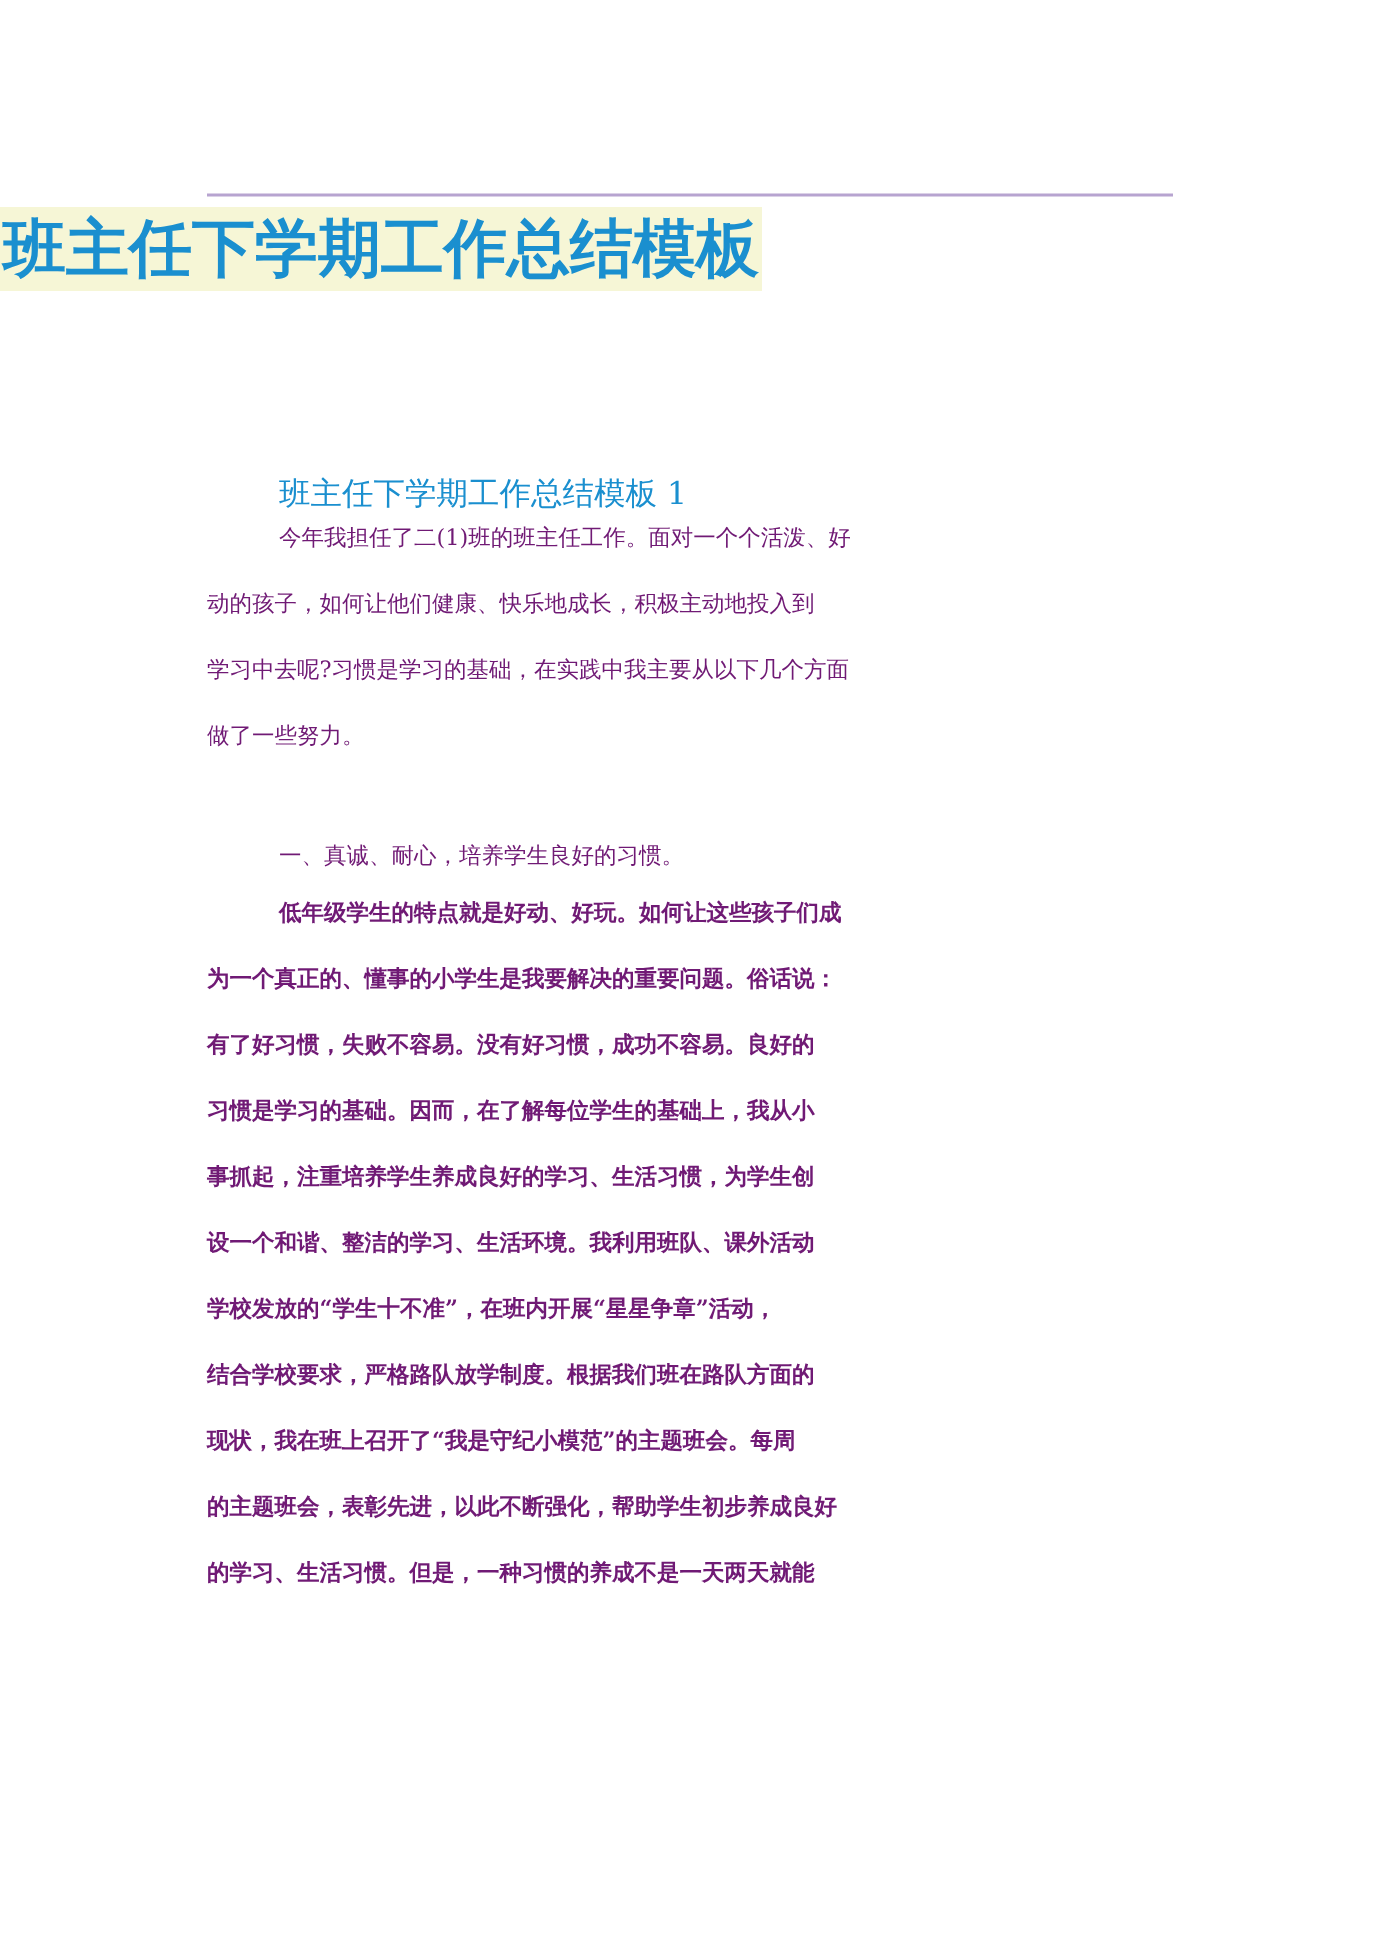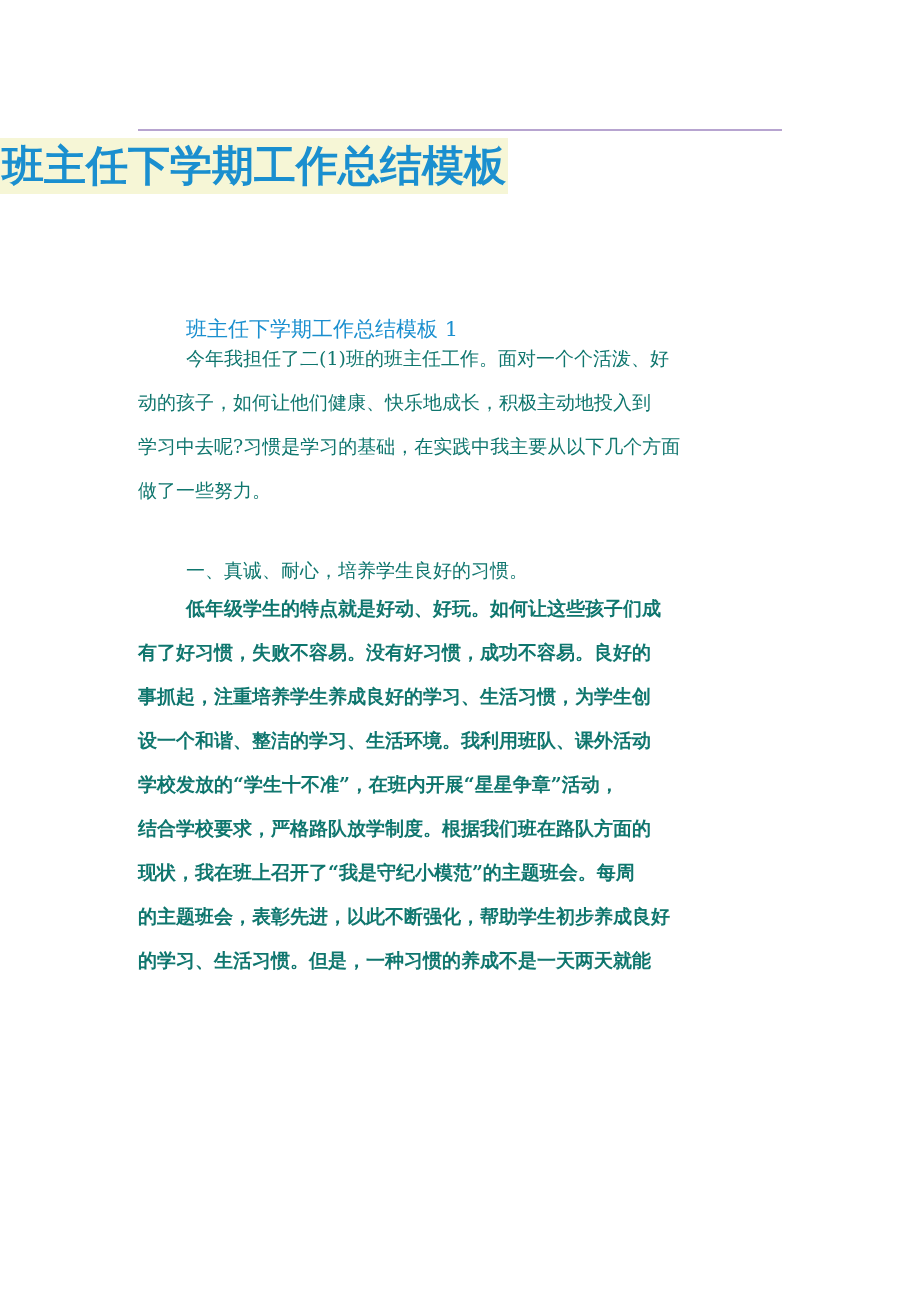--- a/index.html
+++ b/index.html
@@ -55,22 +55,22 @@
       color: #1a8fcf;
       font-size: 21px;
       line-height: 30px;
       white-space: nowrap;
       margin-top: 36px;
     }
     .body-text {
       position: absolute;
       left: 138px;
       width: 645px;
-      color: #0f766e;
-      font-size: 19px;
+      color: #701a75;
+      font-size: 15px;
       line-height: 38px;
     }
     .line {
       display: block;
       height: 44px;
       line-height: 44px;
       white-space: nowrap;
       overflow: visible;
     }
     .indent { padding-left: 48px; }
@@ -94,21 +94,23 @@
     <span class="line">学习中去呢?习惯是学习的基础，在实践中我主要从以下几个方面</span>
     <span class="line">做了一些努力。</span>
   </div>
 
   <div class="body-text" style="top:548px;">
     <span class="line indent">一、真诚、耐心，培养学生良好的习惯。</span>
   </div>
 
   <div class="body-text" style="top:586px;font-weight:bold;">
     <span class="line indent">低年级学生的特点就是好动、好玩。如何让这些孩子们成</span>
+    <span class="line">为一个真正的、懂事的小学生是我要解决的重要问题。俗话说：</span>
     <span class="line">有了好习惯，失败不容易。没有好习惯，成功不容易。良好的</span>
+    <span class="line">习惯是学习的基础。因而，在了解每位学生的基础上，我从小</span>
     <span class="line">事抓起，注重培养学生养成良好的学习、生活习惯，为学生创</span>
     <span class="line">设一个和谐、整洁的学习、生活环境。我利用班队、课外活动</span>
     <span class="line">学校发放的“学生十不准”，在班内开展“星星争章”活动，</span>
     <span class="line">结合学校要求，严格路队放学制度。根据我们班在路队方面的</span>
     <span class="line">现状，我在班上召开了“我是守纪小模范”的主题班会。每周</span>
     <span class="line">的主题班会，表彰先进，以此不断强化，帮助学生初步养成良好</span>
     <span class="line">的学习、生活习惯。但是，一种习惯的养成不是一天两天就能</span>
   </div>
 
 </div>

